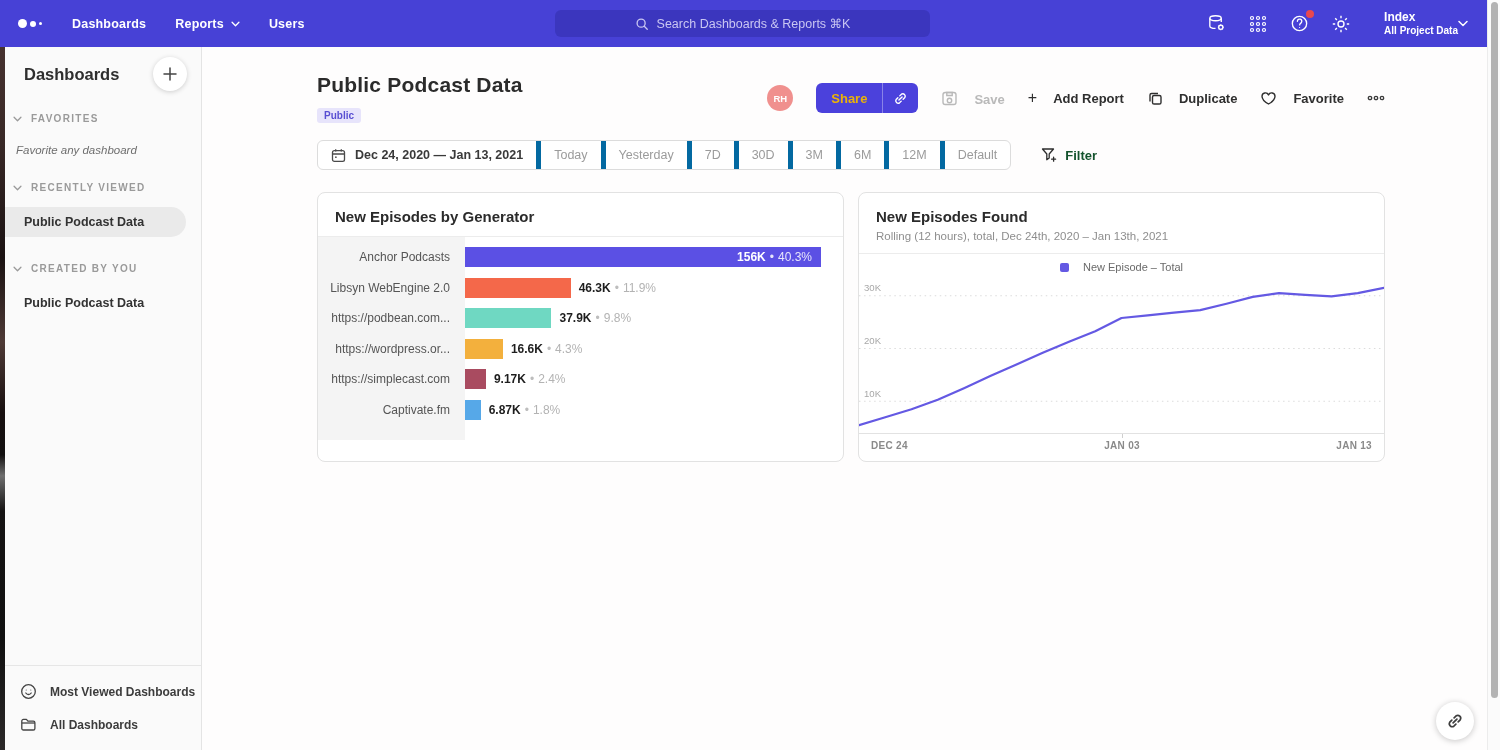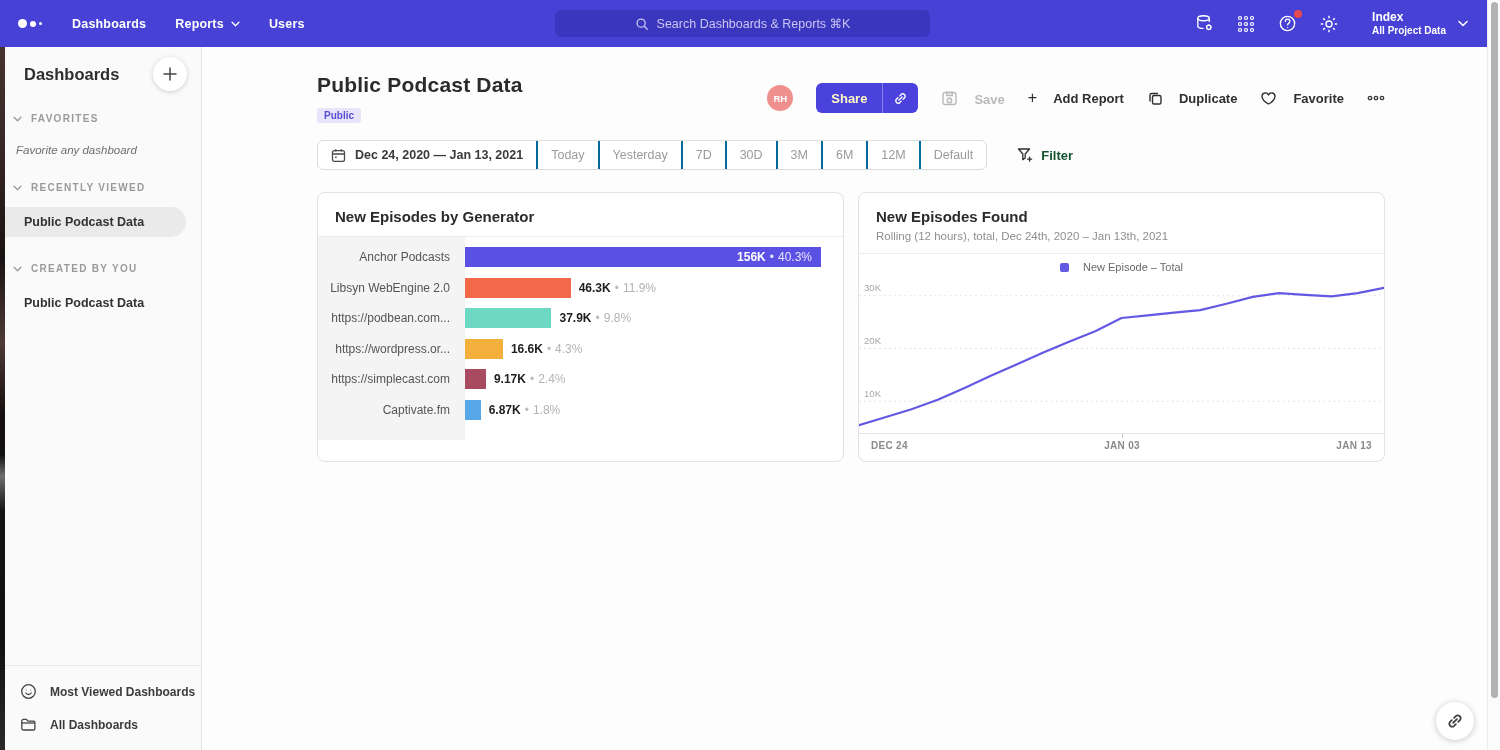--- a/index.html
+++ b/index.html
@@ -13,21 +13,21 @@
   .brand i { display:block; background:#fff; border-radius:50%; }
   .brand .d1 { width:9px; height:9px; }
   .brand .d2 { width:6px; height:6px; }
   .brand .d3 { width:3px; height:3px; }
   .topnav nav { display:flex; align-items:center; }
   .topnav nav .nav-item { display:flex; align-items:center; gap:7px; margin-right:29px; font-size:12.5px; font-weight:700; letter-spacing:.2px; cursor:pointer; }
   .search { position:absolute; left:555px; top:10px; width:375px; height:27px; background:#3b36be; border-radius:6px; display:flex; align-items:center; justify-content:center; gap:8px; font-size:12.5px; color:#c9c6f2; cursor:pointer; }
   .nav-right { position:absolute; right:32px; top:0; height:47px; display:flex; align-items:center; gap:21px; }
   .icon-btn { position:relative; background:none; border:none; color:#fff; cursor:pointer; height:22px; }
   .badge-dot { position:absolute; top:-3px; right:-4px; width:8px; height:8px; background:#e8484f; border-radius:50%; }
-  .project { display:flex; align-items:center; gap:12px; cursor:pointer; margin-left:12px; }
+  .project { display:flex; align-items:center; gap:0; cursor:pointer; margin-left:12px; }
   .project .pcol { line-height:1.25; }
   .project .pname { font-size:12px; font-weight:700; }
   .project .psub { font-size:10px; font-weight:600; }
 
   
   .app { display:flex; height:703px; }
   .left-strip { position:absolute; left:0; top:47px; width:5px; height:703px; z-index:5;
     background:linear-gradient(180deg,#46322f 0%,#382826 14%,#1a1212 30%,#4e3a36 42%,#170f0f 52%,#121010 58%,#6e6e6e 61%,#151313 66%,#101010 84%,#2b2828 100%); }
 
   
@@ -45,31 +45,31 @@
 
   
   .main { flex:1; background:#fefdfd; }
   .content { width:1068px; margin:0 auto; padding-top:26px; }
   .page-head { display:flex; justify-content:space-between; align-items:center; }
   .page-head h1 { font-size:21px; font-weight:700; color:#2b2b2b; letter-spacing:.2px; margin-bottom:8px; }
   .vis-badge { display:inline-block; font-size:10px; font-weight:700; color:#584ed2; background:#e7e4fb; padding:2px 7px; border-radius:3px; }
   .ph-actions { display:flex; align-items:center; gap:23px; }
   .avatar { width:26px; height:26px; border-radius:50%; background:#f0908e; color:#fff; font-size:9.5px; font-weight:700; display:flex; align-items:center; justify-content:center; cursor:pointer; }
   .share-btn { display:flex; height:30px; background:#4b41dc; border-radius:6px; overflow:hidden; cursor:pointer; }
-  .share-btn .share-txt { display:flex; align-items:center; padding:0 15px; color:#fef9c3; font-size:13px; font-weight:700; border-right:1px solid rgba(255,255,255,.35); }
+  .share-btn .share-txt { display:flex; align-items:center; padding:0 15px; color:#eab308; font-size:13px; font-weight:700; border-right:1px solid rgba(255,255,255,.35); }
   .share-btn .share-link { display:flex; align-items:center; justify-content:center; width:35px; color:#fff; }
   .act-btn { display:flex; align-items:flex-end; gap:16px; background:none; border:none; font-family:Liberation Sans, sans-serif; font-size:13px; font-weight:700; color:#2f2f2f; cursor:pointer; }
   .act-btn.disabled { color:#b9b9b9; cursor:default; }
   .act-btn .plus-glyph { font-size:16px; font-weight:400; line-height:1; }
   .more-btn { background:none; border:none; color:#3a3a3a; cursor:pointer; letter-spacing:2px; font-size:13px; font-weight:700; }
 
   
   .date-row { display:flex; align-items:center; margin-top:17px; }
   .date-group { display:flex; align-items:stretch; height:30px; border:1px solid #dcdcdc; border-radius:6px; background:#fff; overflow:hidden; }
-  .seg { display:flex; align-items:center; padding:0 13px; font-size:12.5px; color:#9b9b9b; border-left:2px solid #0369a1; cursor:pointer; white-space:nowrap; }
+  .seg { display:flex; align-items:center; padding:0 13px; font-size:12.5px; color:#9b9b9b; border-left:5px solid #0369a1; cursor:pointer; white-space:nowrap; }
   .seg.date-seg { border-left:none; gap:9px; color:#3a3a3a; font-weight:700; }
   .filter-btn { display:flex; align-items:center; gap:8px; margin-left:30px; font-size:13px; font-weight:700; color:#14532d; background:none; border:none; cursor:pointer; font-family:inherit; }
 
   
   .cards { display:flex; gap:14px; margin-top:22px; }
   .card { flex:1; height:270px; background:#fff; border:1px solid #e2e2e2; border-radius:8px; overflow:hidden; }
   .card-head { padding:15px 17px 11px; border-bottom:1px solid #ececec; }
   .card-head h3 { font-size:15px; font-weight:700; color:#2b2b2b; }
   .card-sub { font-size:11.5px; color:#8e8e8e; margin-top:5px; }
 

